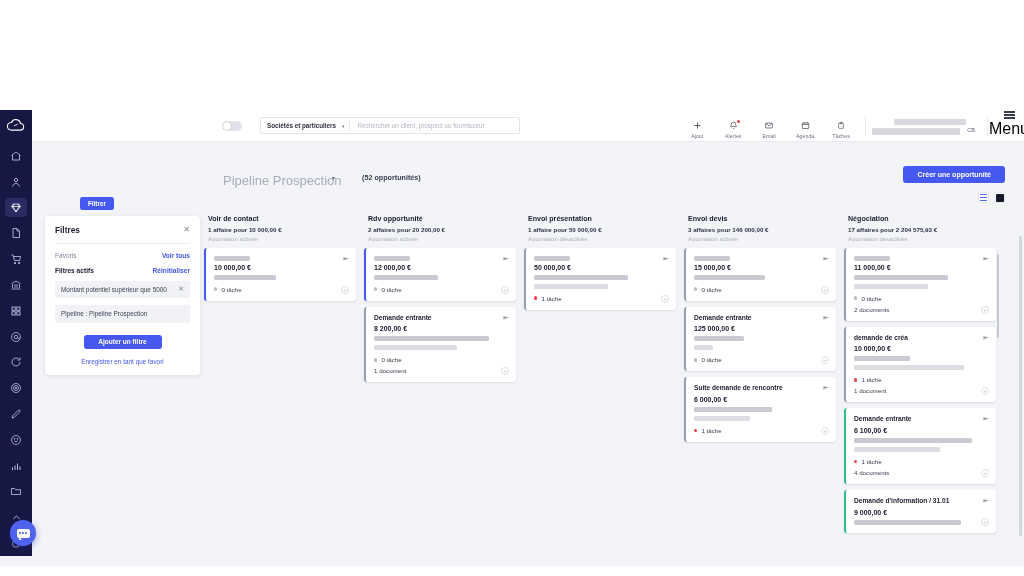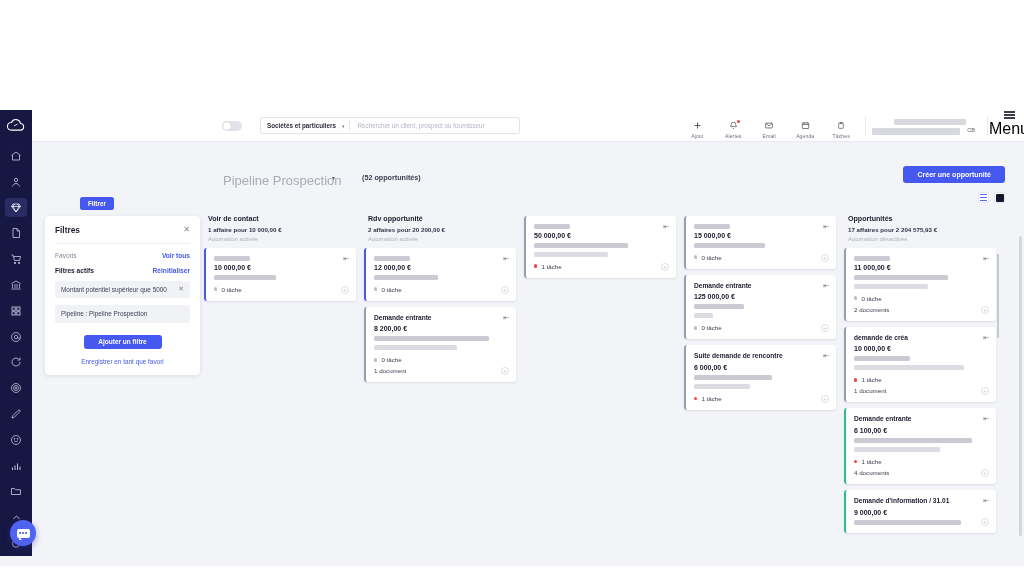--- a/index.html
+++ b/index.html
@@ -471,36 +471,46 @@
                 <span class="dot"></span>
                 <span>0 tâche</span>
               </div>
               <div class="card-doc">1 document</div>
               <span class="card-fly">⇤</span>
               <span class="card-plus">+</span>
             </div>
           </div>
         </div>
         <div class="col">
+          <div class="col-head">
+            <div class="col-name">Envoi présentation</div>
+            <div class="col-meta">1 affaire pour 50 000,00 €</div>
+            <div class="col-auto">Automation désactivée</div>
+          </div>
           <div class="col-body">
             <div class="card b-grey">
               <div class="blr a" style="height:4.5px;width:36px;margin-top:1px"></div>
               <div class="card-amt">50 000,00 €</div>
               <div class="blr a" style="height:5px;width:70%"></div>
               <div class="blr b" style="height:5px;width:55%"></div>
               <div class="card-task">
                 <span class="dot red"></span>
                 <span>1 tâche</span>
               </div>
               <span class="card-fly">⇤</span>
               <span class="card-plus">+</span>
             </div>
           </div>
         </div>
         <div class="col">
+          <div class="col-head">
+            <div class="col-name">Envoi devis</div>
+            <div class="col-meta">3 affaires pour 146 000,00 €</div>
+            <div class="col-auto">Automation activée</div>
+          </div>
           <div class="col-body">
             <div class="card b-grey">
               <div class="blr a" style="height:4.5px;width:36px;margin-top:1px"></div>
               <div class="card-amt">15 000,00 €</div>
               <div class="blr a" style="height:5px;width:53%"></div>
               <div class="card-task">
                 <span class="dot"></span>
                 <span>0 tâche</span>
               </div>
               <span class="card-fly">⇤</span>
@@ -527,21 +537,21 @@
                 <span class="dot red"></span>
                 <span>1 tâche</span>
               </div>
               <span class="card-fly">⇤</span>
               <span class="card-plus">+</span>
             </div>
           </div>
         </div>
         <div class="col">
           <div class="col-head">
-            <div class="col-name">Opportunités</div>
+            <div class="col-name">Négociation</div>
             <div class="col-meta">17 affaires pour 2 204 575,93 €</div>
             <div class="col-auto">Automation désactivée</div>
           </div>
           <div class="col-body">
             <div class="card b-grey">
               <div class="blr a" style="height:4.5px;width:36px;margin-top:1px"></div>
               <div class="card-amt">11 000,00 €</div>
               <div class="blr a" style="height:5px;width:70%"></div>
               <div class="blr b" style="height:5px;width:55%"></div>
               <div class="card-task">

